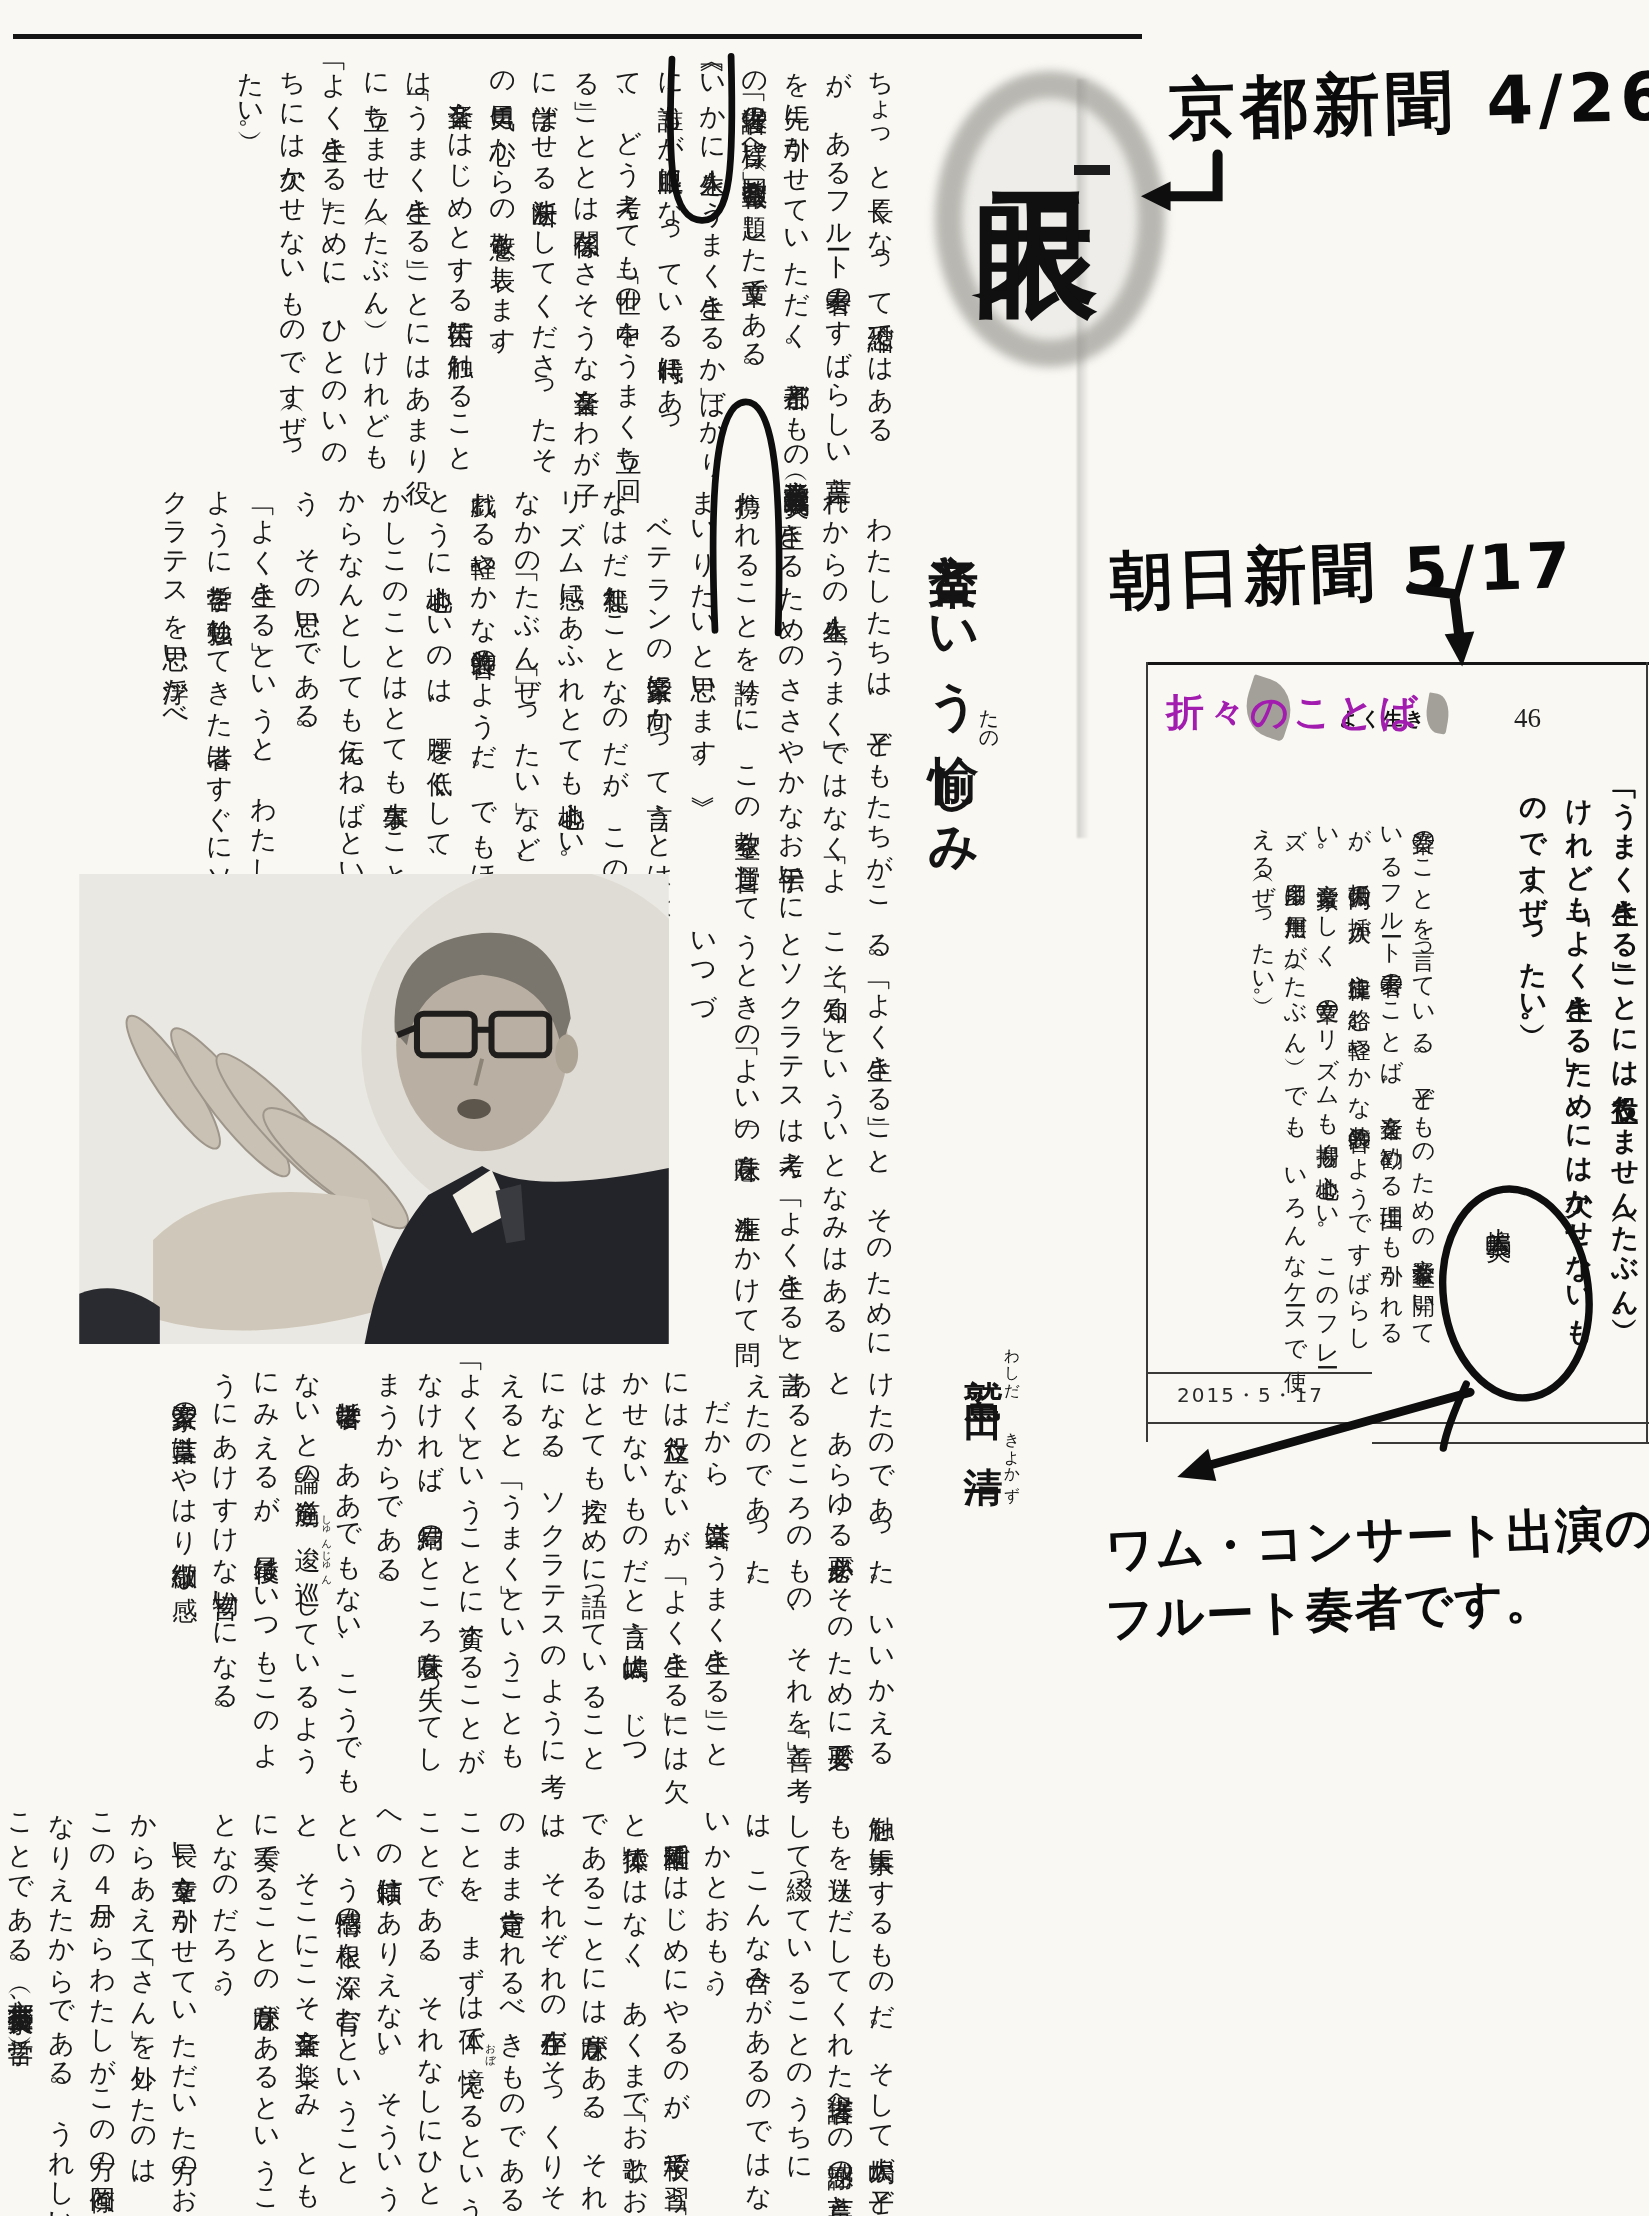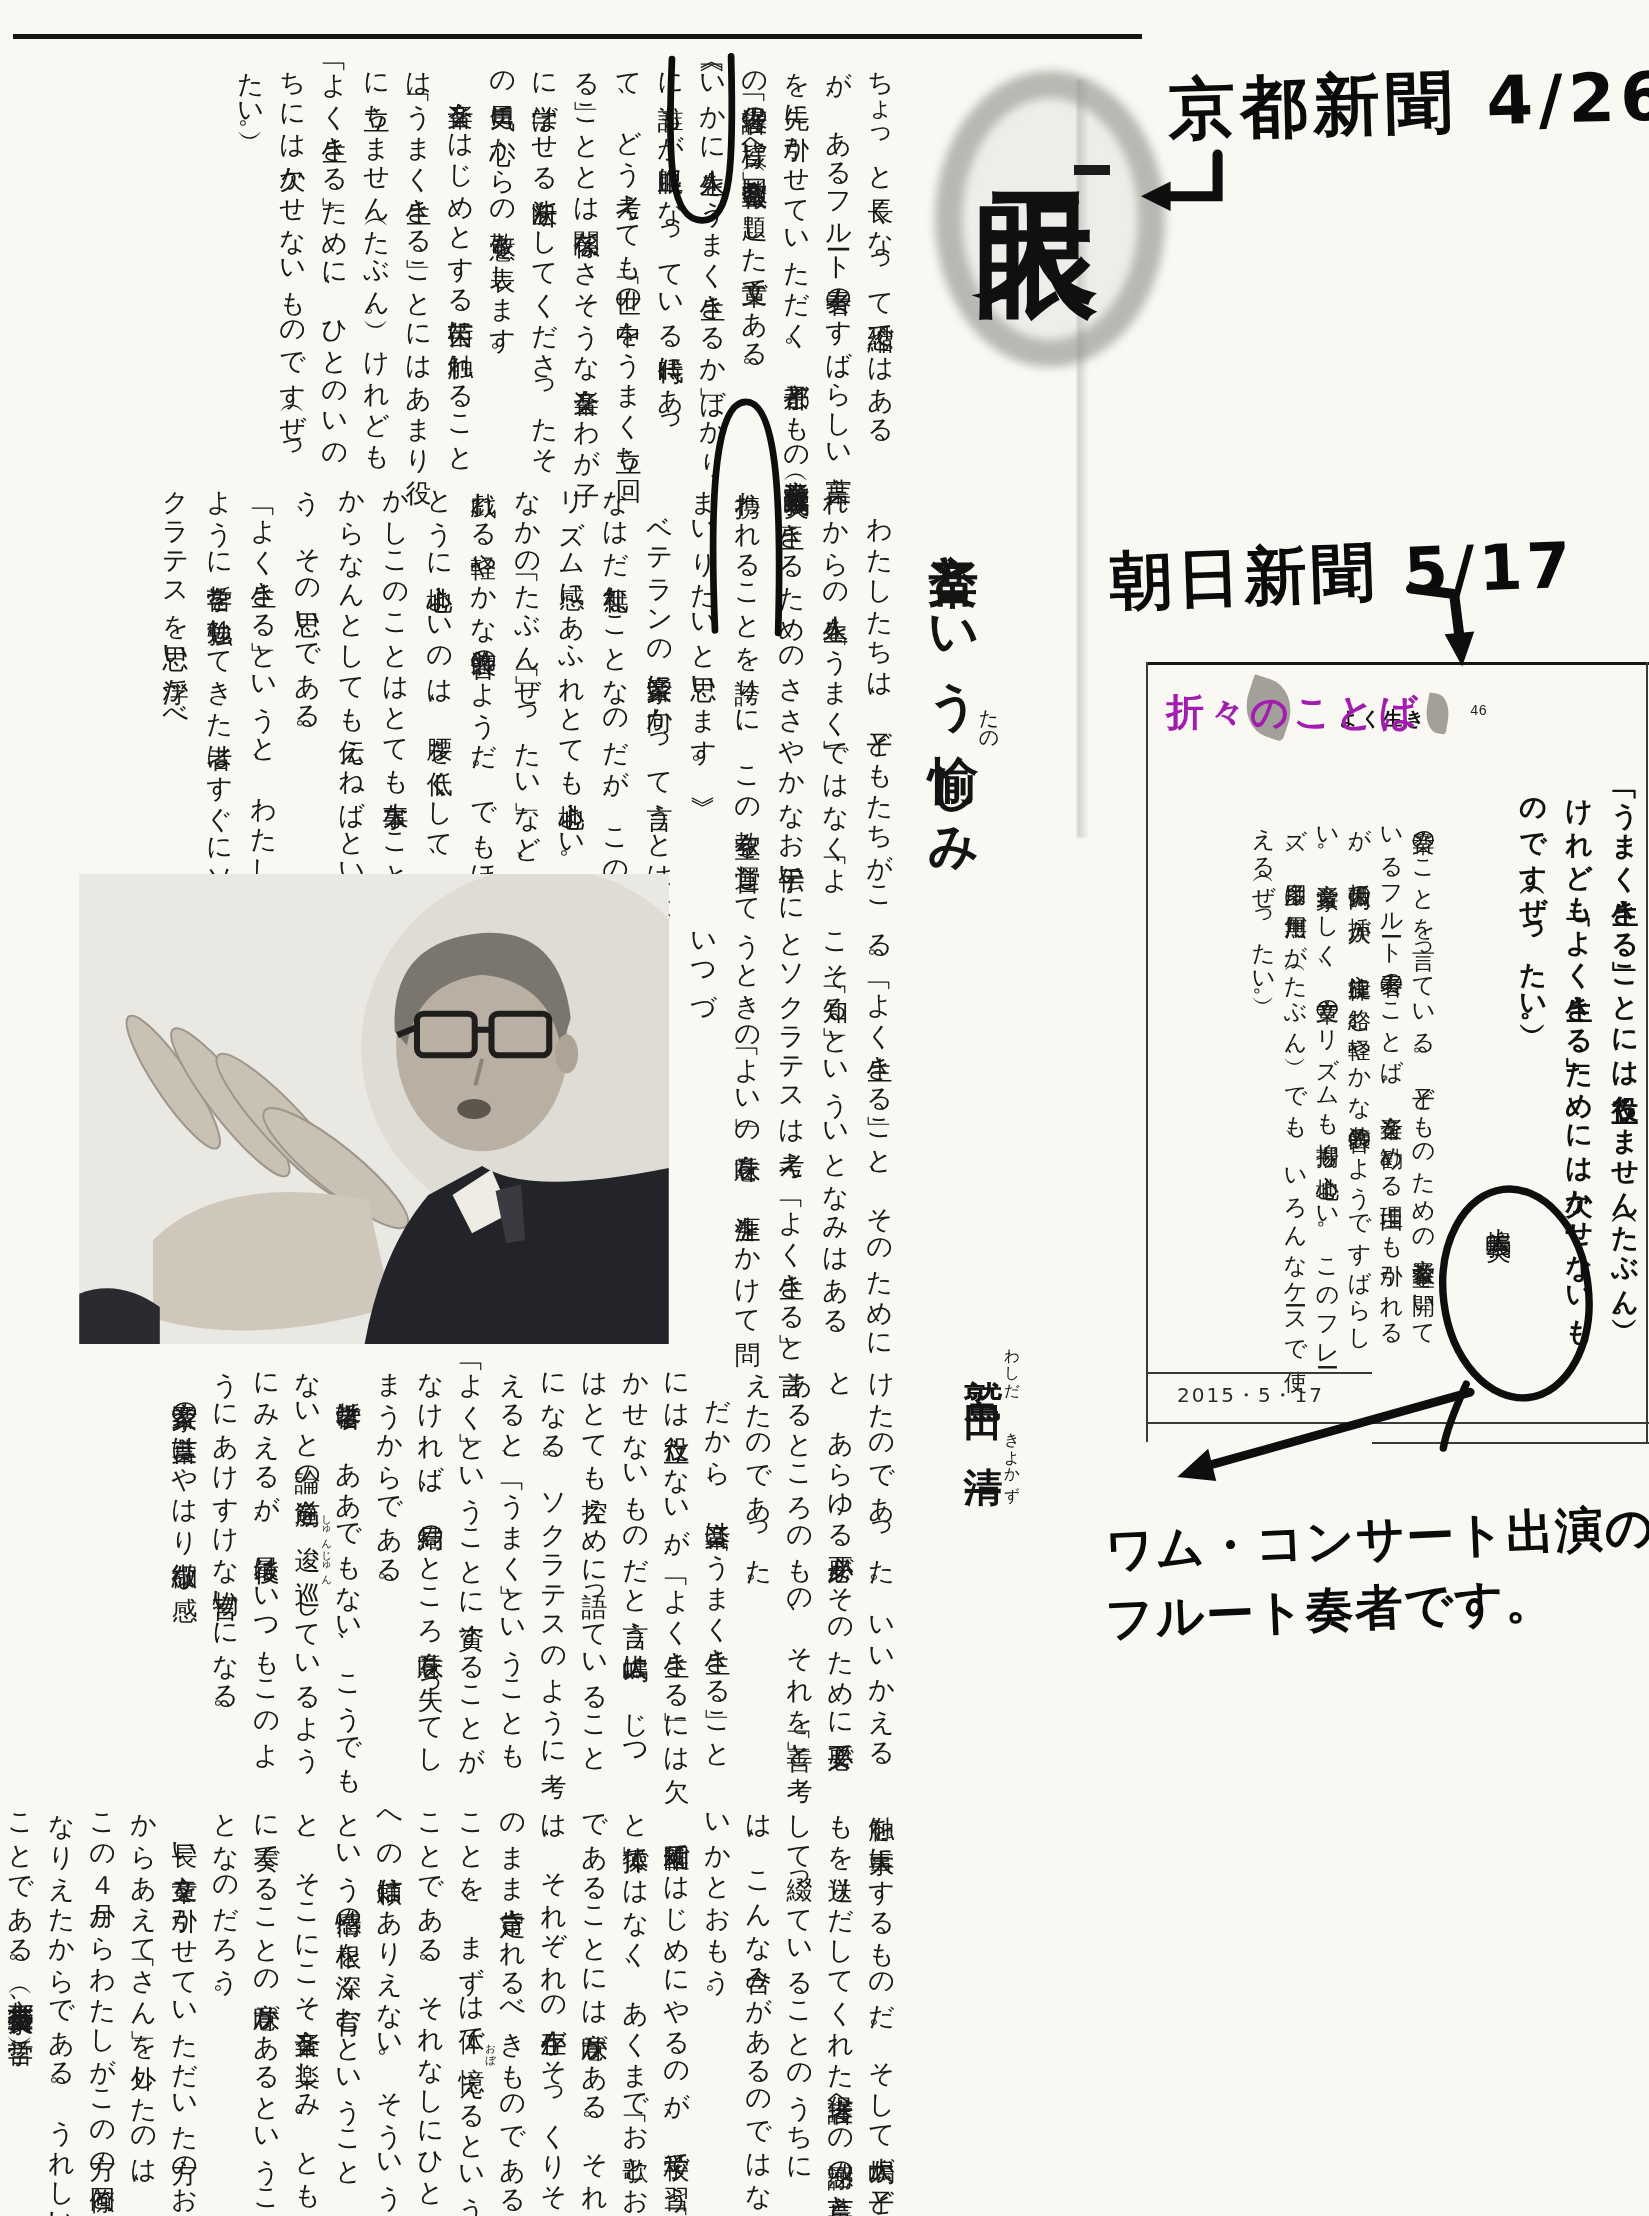--- a/index.html
+++ b/index.html
@@ -19,21 +19,21 @@
        font-family:"DejaVu Serif",serif;font-weight:700;color:#101010;}
   .headline{position:absolute;writing-mode:vertical-rl;text-orientation:upright;
        font-family:"DejaVu Serif",serif;font-weight:700;color:#141414;}
   .author{position:absolute;writing-mode:vertical-rl;text-orientation:upright;
        font-family:"DejaVu Serif",serif;font-weight:700;color:#141414;}
   .clip-title{position:absolute;font-family:"DejaVu Serif",serif;font-weight:700;
        font-size:38px;letter-spacing:4px;color:#a21caf;z-index:2;}
   .leaf{position:absolute;background:#a39f99;border-radius:4% 65% 10% 65%;}
   .clip-author{position:absolute;font-family:"DejaVu Sans",sans-serif;font-weight:700;
        font-size:19px;letter-spacing:2.7px;color:#111;}
-  .clip-number{position:absolute;font-family:Liberation Mono, monospace;font-size:14px;color:#222;}
+  .clip-number{position:absolute;font-family:Liberation Serif, serif;font-size:27px;color:#222;margin-left:44px;}
   .clip-quote{position:absolute;writing-mode:vertical-rl;text-orientation:upright;
        font-family:"DejaVu Serif",serif;font-weight:700;font-size:27px;line-height:46px;
        letter-spacing:1.3px;color:#121212;}
   .clip-body{position:absolute;writing-mode:vertical-rl;text-orientation:upright;
        font-family:"DejaVu Serif",serif;font-size:23px;line-height:32px;letter-spacing:2px;color:#1a1a1a;}
   .clip-attr{position:absolute;writing-mode:vertical-rl;text-orientation:upright;
        font-family:"DejaVu Serif",serif;font-size:25.5px;letter-spacing:2.7px;color:#141414;z-index:1;}
   .clip-date{position:absolute;font-family:"DejaVu Sans",sans-serif;font-size:20px;
        letter-spacing:2px;color:#2b2b2b;}
   .thin{position:absolute;background:#3a3a38;}

